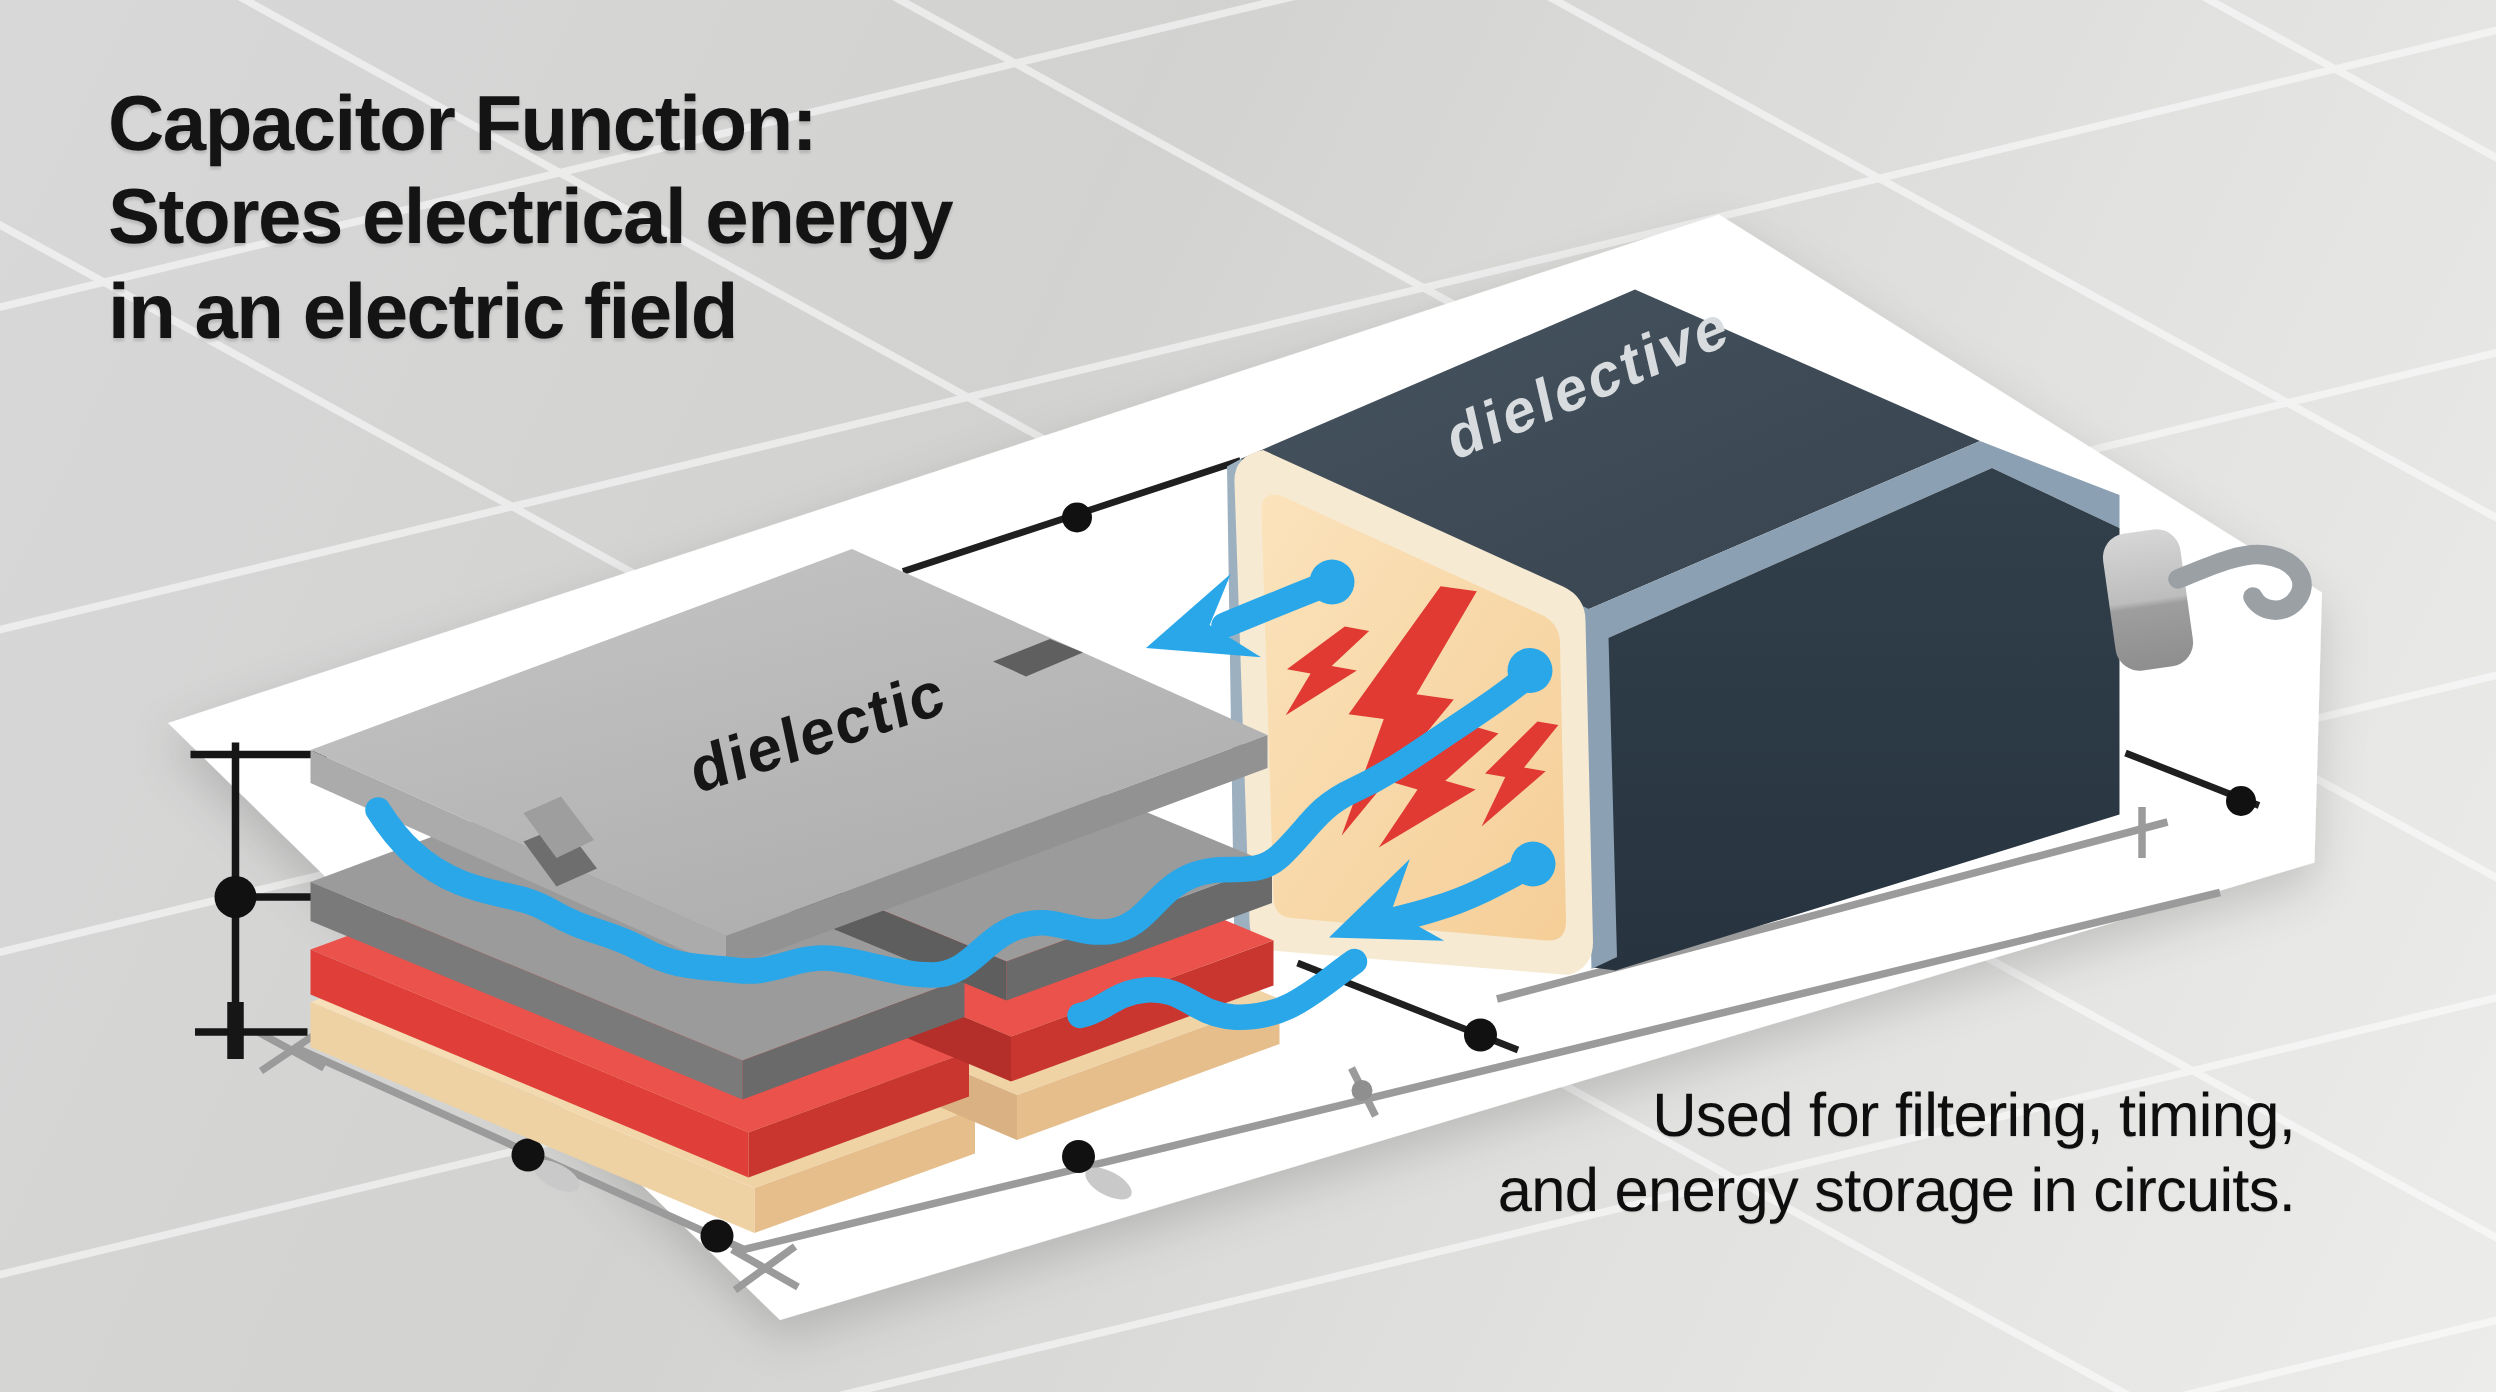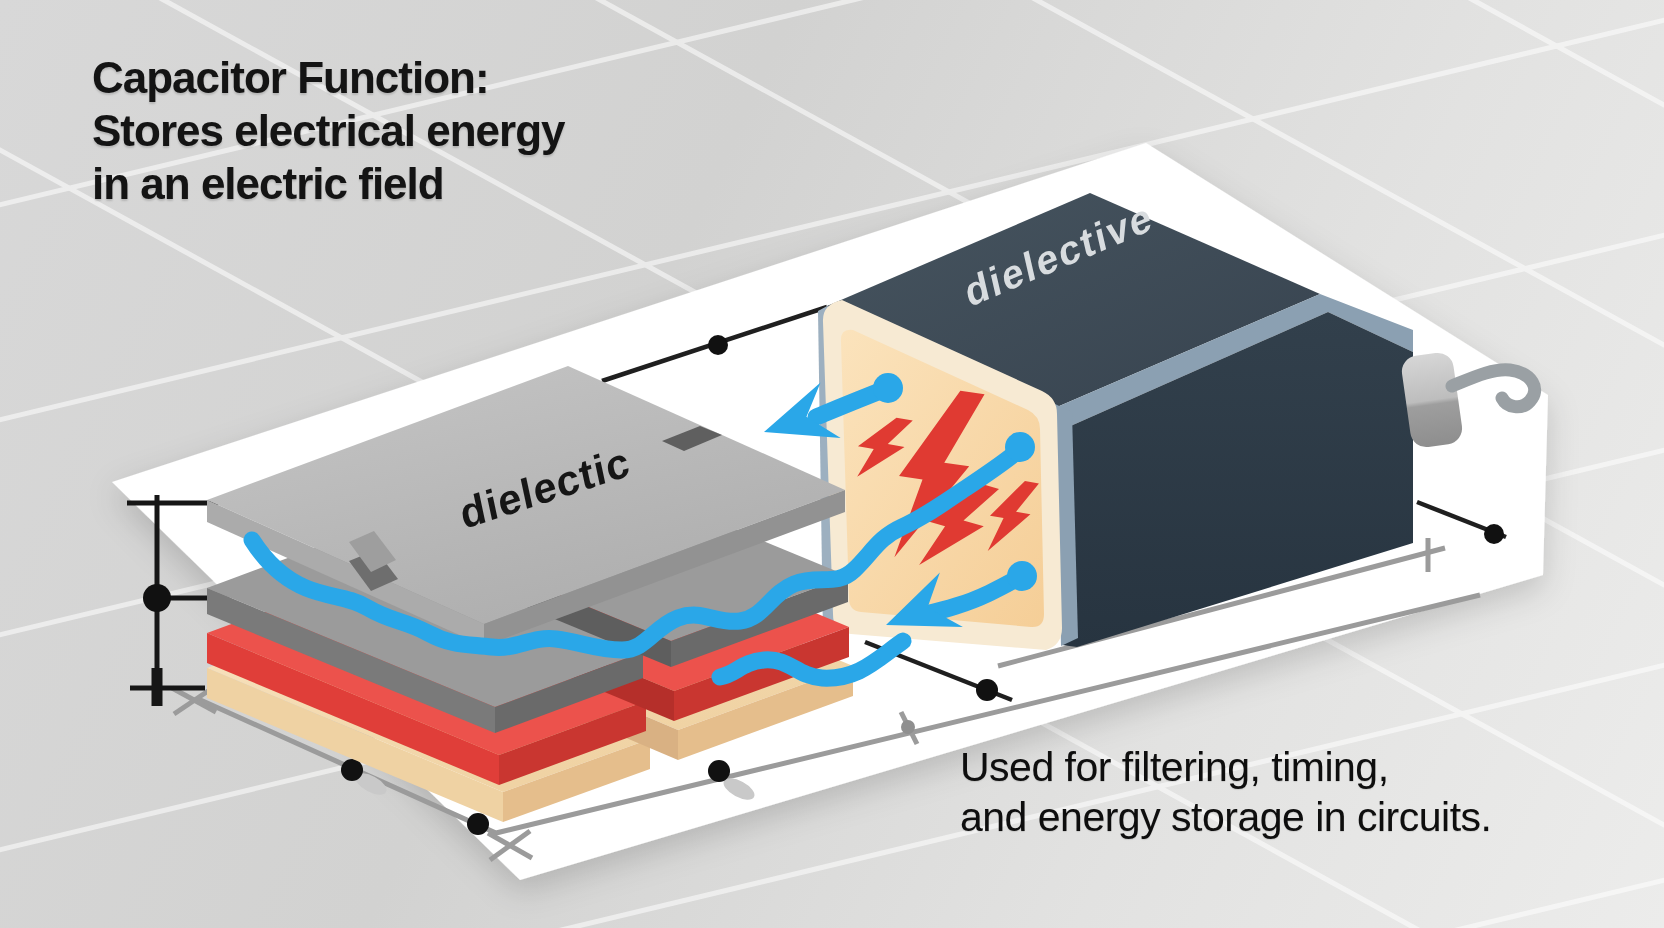--- a/index.html
+++ b/index.html
@@ -3,27 +3,27 @@
 <meta charset="utf-8">
 <style>
   html,body{margin:0;padding:0;background:#888;}
   .stage{
     position:relative;width:1664px;height:928px;overflow:hidden;
     background:linear-gradient(115deg,#d8d8d8 0%,#d2d2d1 38%,#e2e2e1 72%,#ececeb 100%);
     font-family:"Liberation Sans",sans-serif;
   }
   .stage svg{position:absolute;inset:0;}
   .title{
-    position:absolute;left:92px;top:52px;width:760px;
-    font-size:44px;font-weight:bold;line-height:1.2;letter-spacing:-1px;
+    position:absolute;left:72px;top:52px;width:760px;
+    font-size:52px;font-weight:bold;line-height:1.2;letter-spacing:-1px;
     color:#141414;white-space:pre-line;
     text-shadow:0 2px 2px rgba(0,0,0,0.15);
   }
   .caption{
-    position:absolute;left:960px;top:742px;width:570px;text-align:left;
+    position:absolute;left:960px;top:718px;width:570px;text-align:right;
     font-size:41px;font-weight:500;line-height:1.22;letter-spacing:-0.5px;
     color:#0e0e0e;white-space:pre-line;
     text-shadow:0 1px 1px rgba(0,0,0,0.12);
   }
   .plate-label-text{font-family:"Liberation Sans",sans-serif;font-weight:bold;}
 </style>
 </head>
 <body>
 
 <div class="stage">

